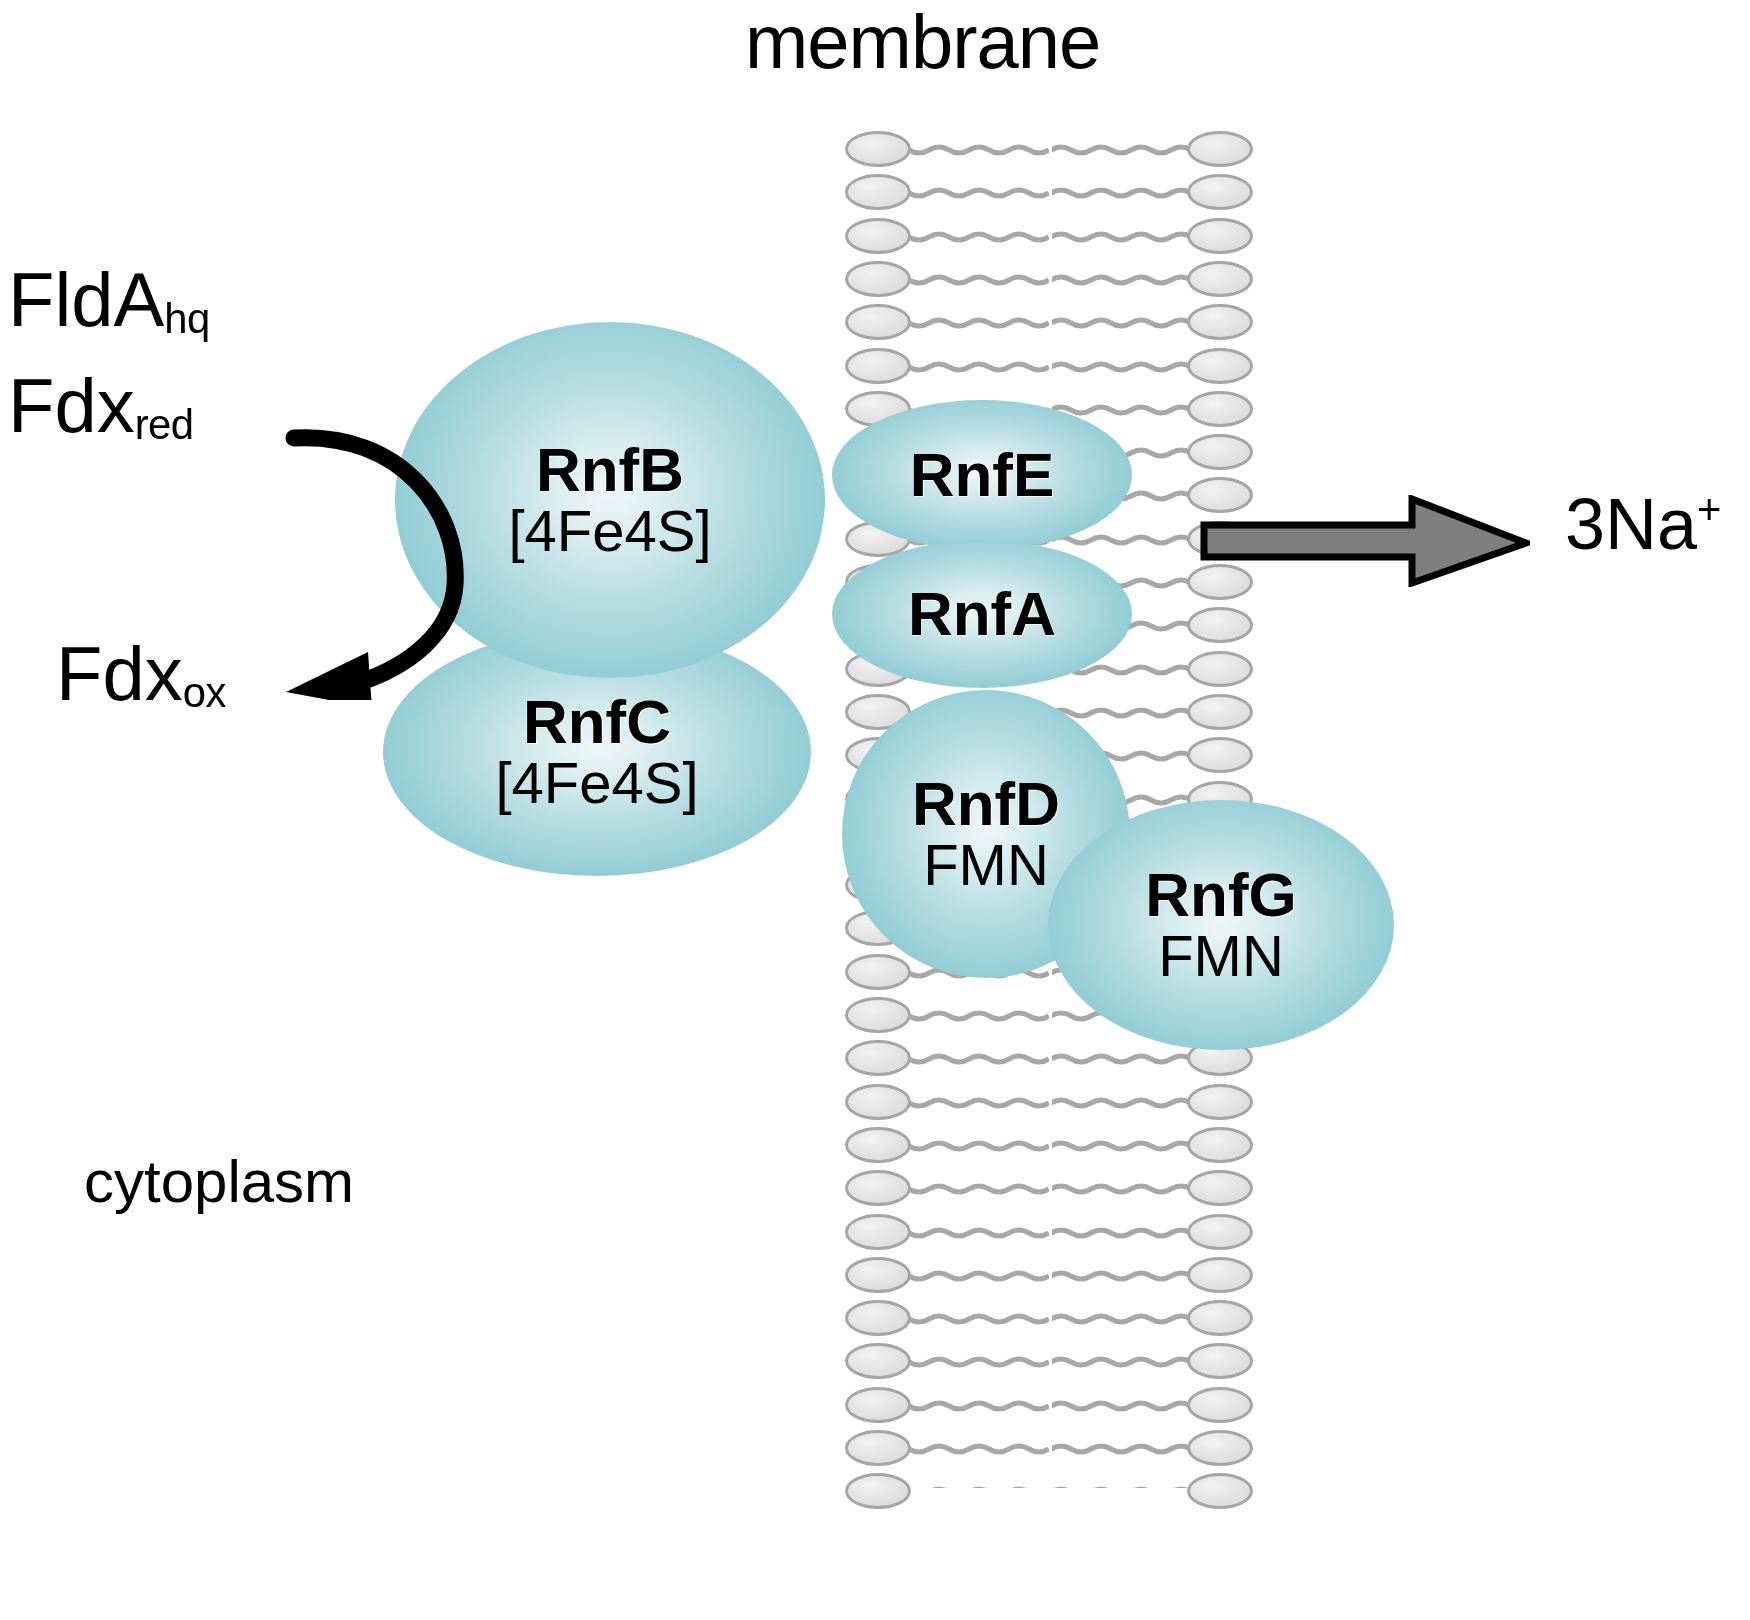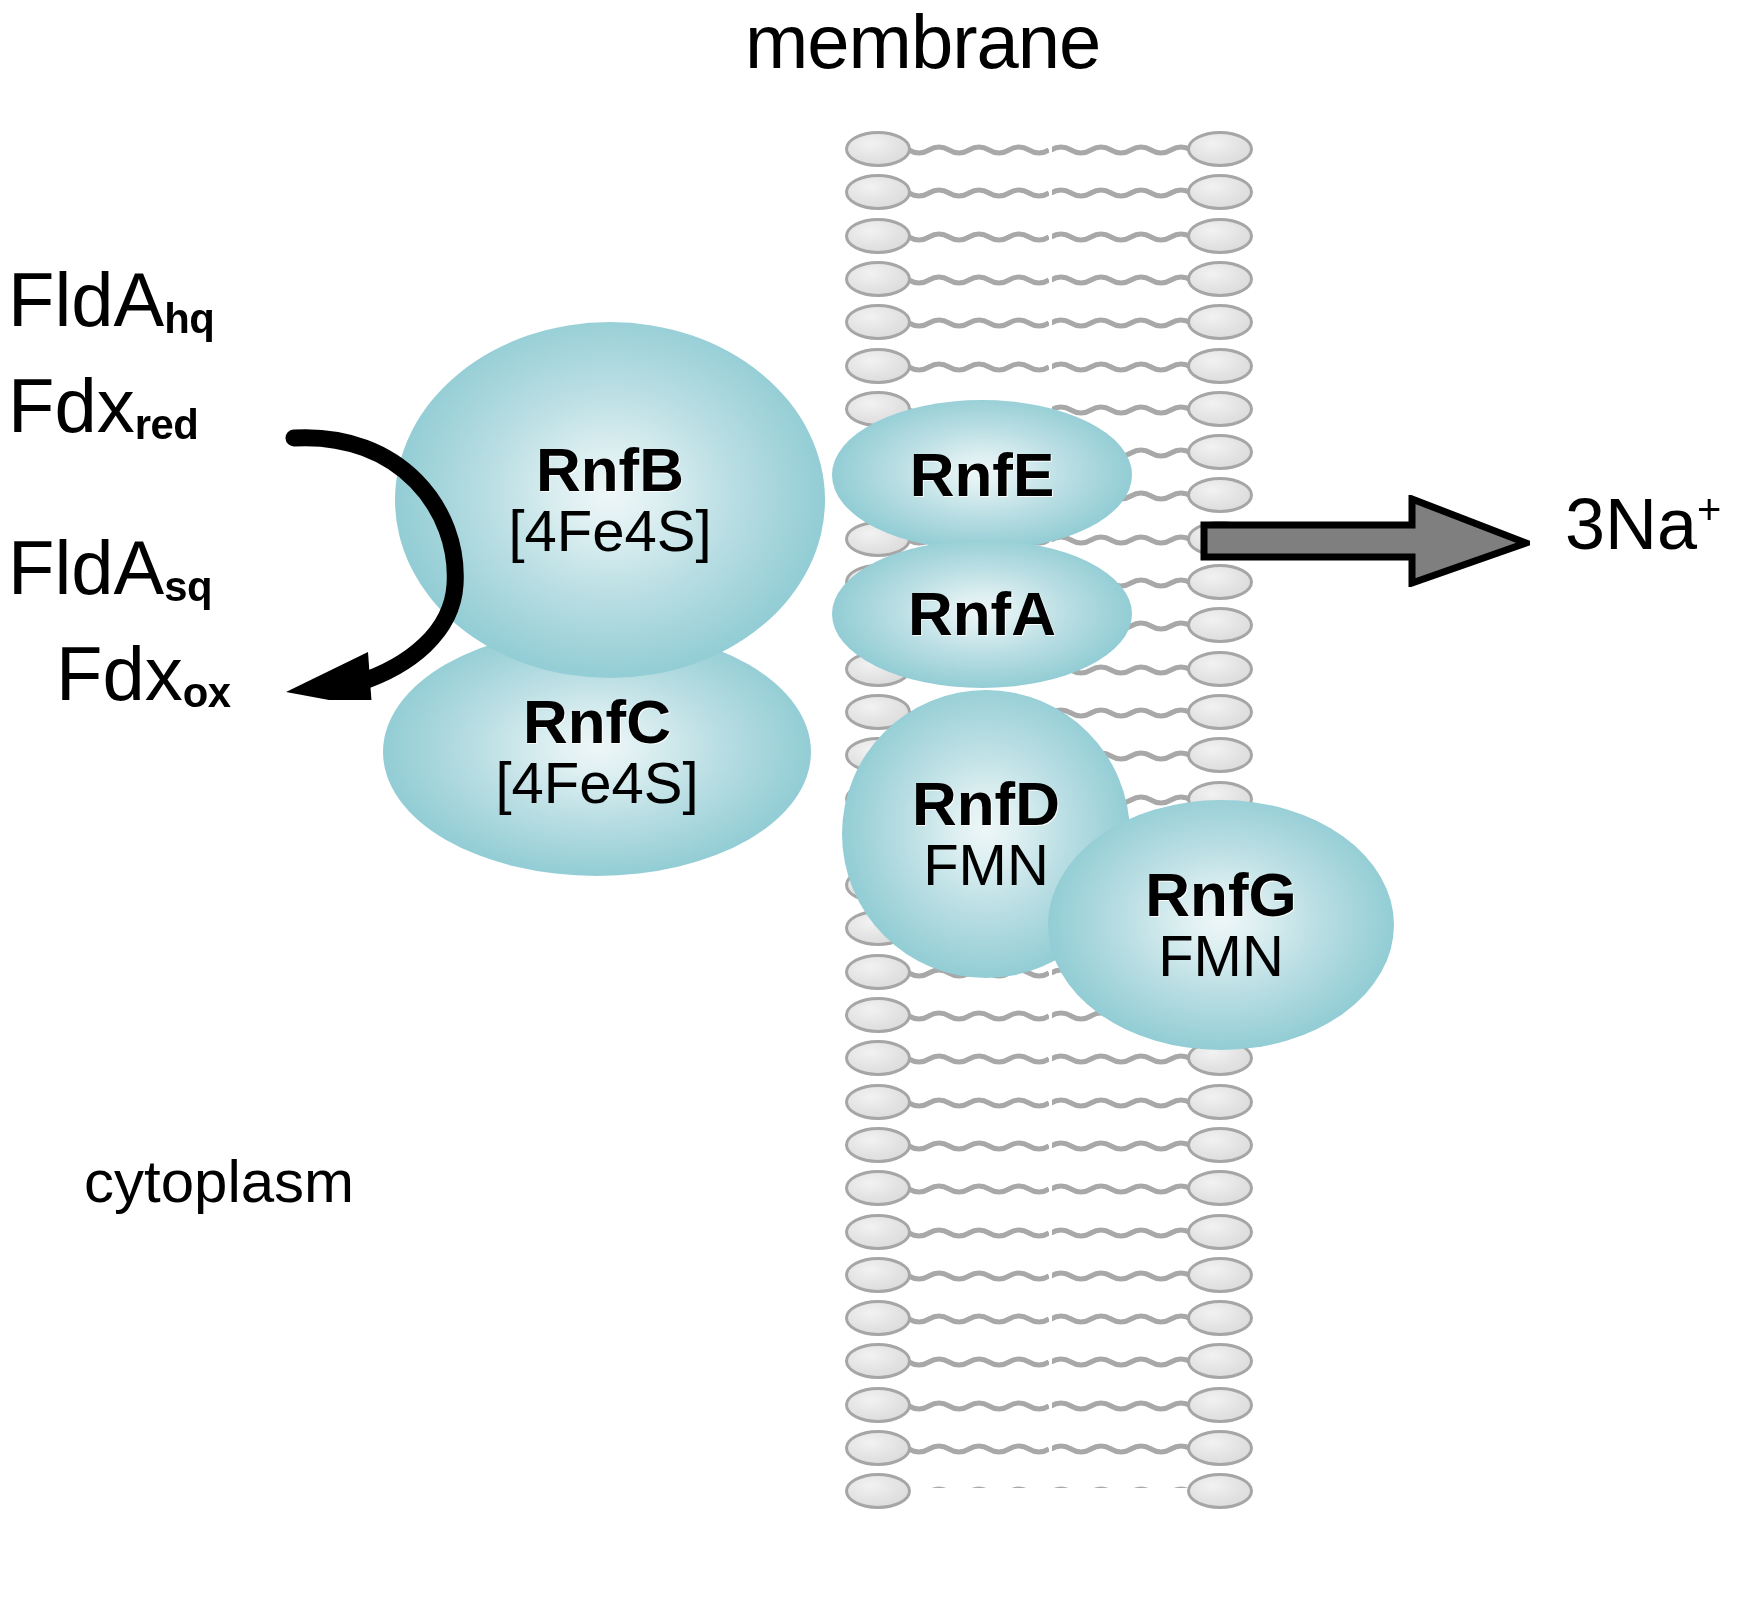--- a/index.html
+++ b/index.html
@@ -8,21 +8,21 @@
   #stage{position:relative;width:1750px;height:1620px;background:#fff;}
 
   
   .lbl{position:absolute;white-space:nowrap;line-height:1;}
   .membrane-title{left:745px;top:4px;font-size:76px;letter-spacing:-1px;}
   .cytoplasm-label{left:84px;top:1152px;font-size:60px;}
   .na-label{left:1565px;top:488px;font-size:72px;}
   .na-label sup{font-size:.58em;vertical-align:super;}
 
   .donor{position:absolute;font-size:76px;line-height:1;white-space:nowrap;}
-  .donor sub{font-size:.55em;font-weight:bold;vertical-align:baseline;
+  .donor sub{font-size:.55em;font-weight:normal;vertical-align:baseline;
              position:relative;top:.17em;letter-spacing:-0.5px;}
   .d1{left:8px;top:262px;}
   .d2{left:8px;top:368px;}
   .d3{left:8px;top:530px;}
   .d4{left:8px;top:636px;margin-left:48px;}
 
   
   #membrane{position:absolute;left:845px;top:128px;width:410px;height:1360px;}
   .tails{position:absolute;left:44px;top:0;width:322px;height:100%;overflow:hidden;}
   .tailrow{position:absolute;left:0;width:100%;height:8px;}
@@ -69,23 +69,20 @@
 
 <div id="stage">
 
   <div class="lbl membrane-title">membrane</div>
 
   <div class="donor d1">
     <span>FldA</span><sub>hq</sub>
   </div>
   <div class="donor d2">
     <span>Fdx</span><sub>red</sub>
-  </div>
-  <div class="donor d3">
-    <span>FldA</span><sub>sq</sub>
   </div>
   <div class="donor d4">
     <span>Fdx</span><sub>ox</sub>
   </div>
 
   <svg id="curved-arrow" viewBox="0 0 230 330">
     <path d="M 44 68 C 150 62 210 140 205 215 C 202 262 160 296 108 313" fill="none" stroke="#000000" stroke-width="17" stroke-linecap="round"></path>
     <polygon points="118,282 36,322 122,338" fill="#000000"></polygon>
   </svg>
 

